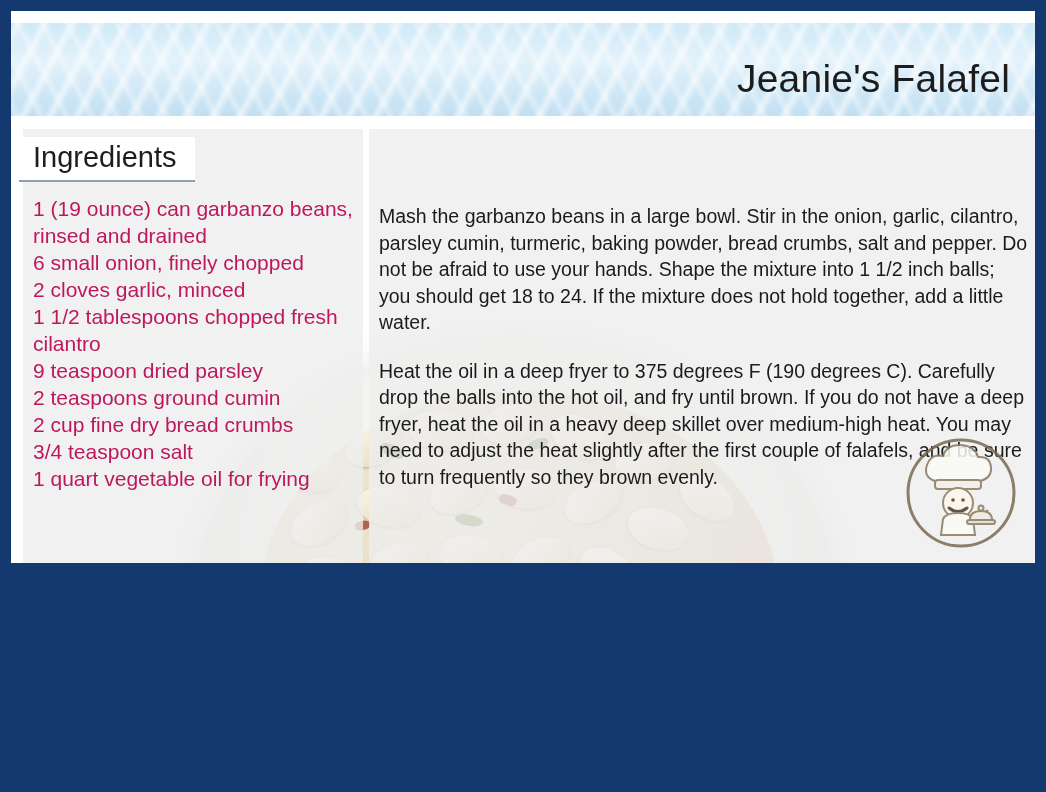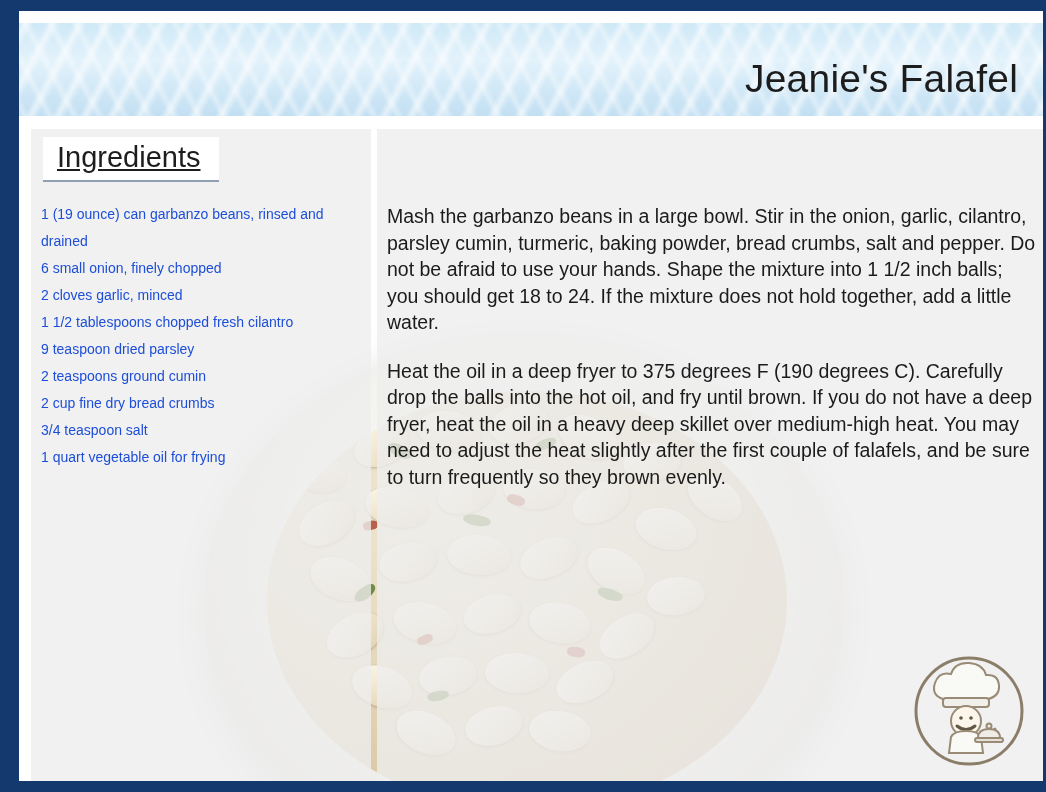--- a/index.html
+++ b/index.html
@@ -21,25 +21,24 @@
     width: 1046px;
     height: 792px;
     background: #13396e;
     box-sizing: border-box;
   }
   .card-inner {
     position: absolute;
     left: 11px;
     top: 11px;
     width: 1024px;
-    height: 770px;
+    height: 552px;
     background: #ffffff;
     box-sizing: border-box;
     overflow: hidden;
-    margin-left: 8px;
   }
 
   
   .title-banner {
     position: absolute;
     left: 0;
     top: 12px;
     width: 1024px;
     height: 93px;
     background:
@@ -146,38 +145,37 @@
   .section-head {
     position: absolute;
     z-index: 3;
     background: #ffffff;
     color: #1d1d1d;
     font-size: 29px;
     padding: 4px 18px 6px 14px;
     border-bottom: 2px solid #8fa0b5;
   }
   .head-ingredients {
-    left: 24px;
+    left: 8px;
     top: 126px;
-    text-decoration: underline;
   }
   .head-directions {
     left: 358px;
     top: 126px;
   }
 
   .ingredients-list {
     position: absolute;
     left: 22px;
-    top: 190px;
+    top: 184px;
     width: 330px;
     z-index: 4;
-    font-size: 14px;
+    font-size: 21px;
     line-height: 27px;
-    color: #1d4ed8;
+    color: #be185d;
   }
   .ingredients-list div {
     margin: 0;
   }
 
   .directions-body {
     position: absolute;
     left: 368px;
     top: 192px;
     width: 650px;

